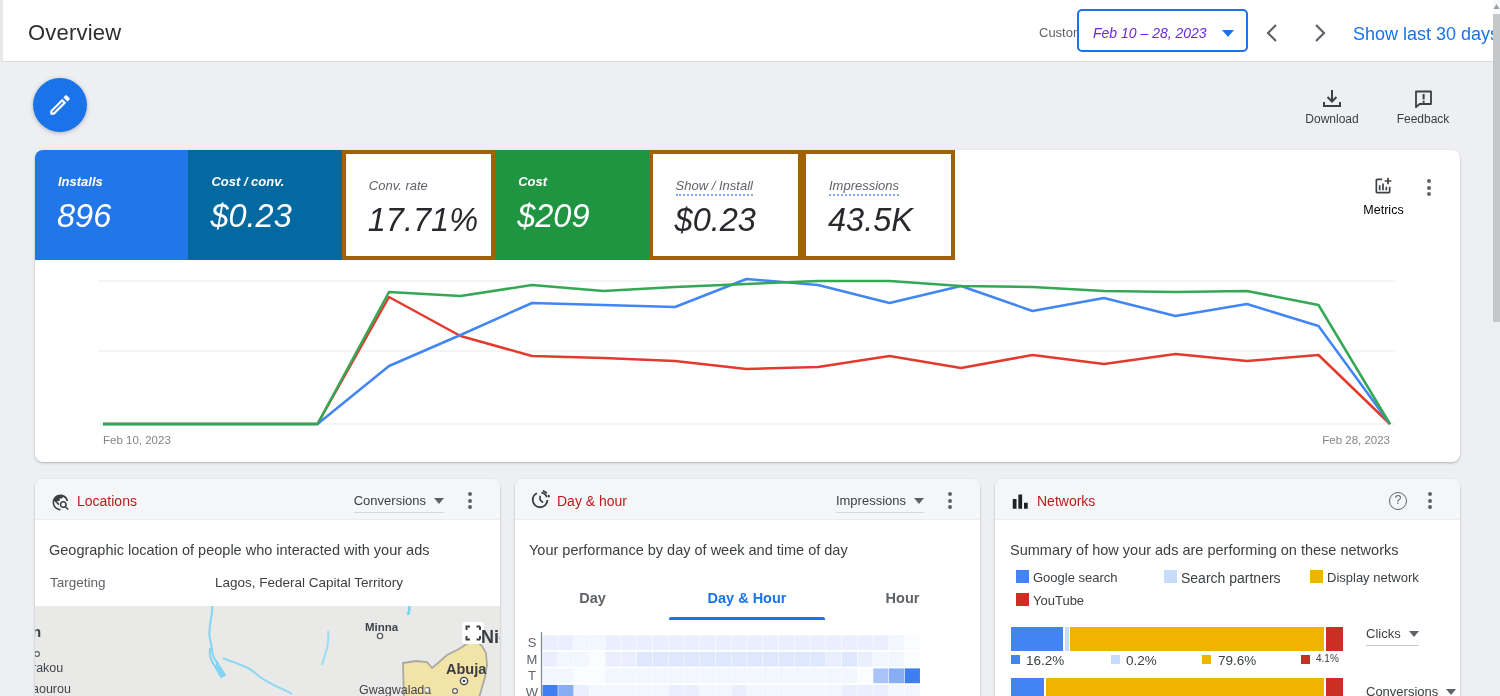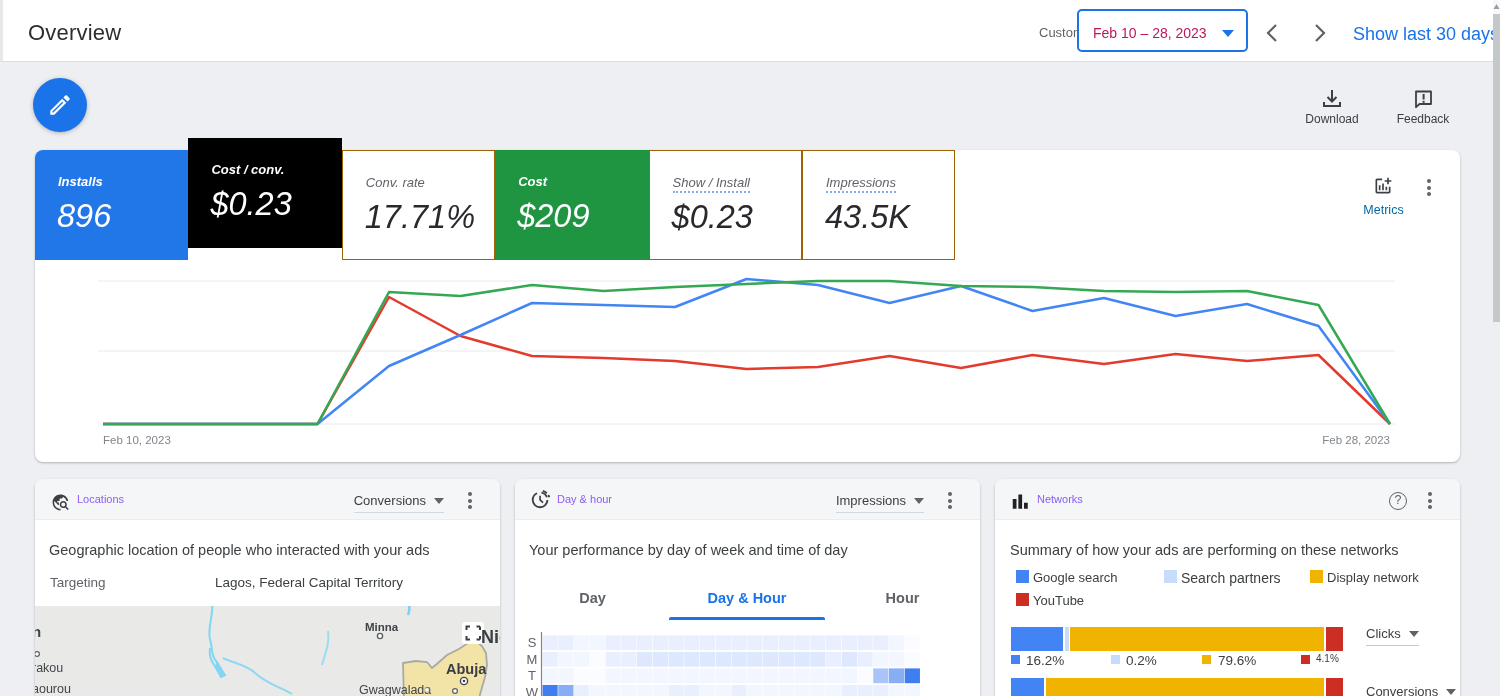--- a/index.html
+++ b/index.html
@@ -4,42 +4,42 @@
 <style>
 * { margin:0; padding:0; box-sizing:border-box; }
 html,body { width:1500px; height:696px; overflow:hidden; }
 body { font-family:"Liberation Sans", sans-serif; background:#edeff2; position:relative; }
 .abs { position:absolute; }
 
 #topbar { left:0; top:0; width:1500px; height:62px; background:#fff; border-bottom:1px solid #dadce0; border-left:3px solid #e8e8e8; }
 #title { left:28px; top:20px; font-size:22px; color:#2d2e30; letter-spacing:.2px; }
 #custom { left:1039px; top:25px; font-size:13px; color:#5f6368; }
 #datebtn { left:1077px; top:9px; width:171px; height:43px; border:2px solid #1a73e8; border-radius:5px; background:#fff; }
-#datetxt { left:1093px; top:25px; font-size:14px; color:#be185d; }
+#datetxt { left:1093px; top:25px; font-size:14px; color:#6d28d9;font-style:italic; }
 #datetri { left:1222px; top:30px; width:0; height:0; border-left:6px solid transparent; border-right:6px solid transparent; border-top:7px solid #1a73e8; }
 #showlast { left:1353px; top:24px; font-size:18px; color:#1a73e8; }
 
 #editbtn { left:33px; top:78px; width:54px; height:54px; border-radius:50%; background:#1a73e8; box-shadow:0 1px 4px rgba(60,64,67,.35); }
 .toolLbl { font-size:12px; color:#3c4043; text-align:center; width:80px; }
 
 .card { background:#fff; border-radius:8px; box-shadow:0 1px 2px rgba(60,64,67,.25), 0 1px 3px rgba(60,64,67,.1); }
 #chartcard { left:35px; top:150px; width:1425px; height:312px; }
 .mbox { top:0; height:110px; width:153.4px;font-style:italic; }
 .mbox .lbl { position:absolute; left:23px; top:24px; font-size:13px; white-space:nowrap; }
 .mbox .val { position:absolute; left:22px; top:50px; font-size:32.5px; line-height:33px; }
 .cbox .lbl { color:#fff; font-weight:bold; }
 .cbox .val { color:#fff; }
-.wbox { border:1px solid #a16207; background:#fff; }
+.wbox { border:4px solid #a16207; background:#fff; }
 .wbox .lbl { color:#5f6368; }
 .wbox .val { color:#27292c; }
 .dotted { border-bottom:2px dotted #85a9ee; padding-bottom:1px; }
 
 .bcard { top:479px; width:465px; height:250px; }
 .bhead { position:absolute; left:0; top:0; width:100%; height:41px; background:#f5f6f8; border-bottom:1px solid #ebedef; border-radius:8px 8px 0 0; }
-.btitle { position:absolute; left:42px; top:14px; font-size:11px; color:#8b5cf6; }
+.btitle { position:absolute; left:42px; top:14px; font-size:14px; color:#b91c1c; }
 .ddrop { position:absolute; top:14px; font-size:13px; color:#3c4043; border-bottom:1px solid #d5d8db; padding:0 0 4px 0; white-space:nowrap; }
 .dtri { display:inline-block; width:0; height:0; border-left:5px solid transparent; border-right:5px solid transparent; border-top:6px solid #5f6368; margin-left:8px; vertical-align:1px; }
 .vdots { position:absolute; width:4px; }
 .vdots i { display:block; width:4px; height:4px; border-radius:50%; background:#5f6368; margin-bottom:2.5px; }
 .bodytxt { font-size:14.5px; color:#3c4043; }
 </style>
 </head>
 <body>
 <div id="topbar" class="abs"></div>
 <div id="title" class="abs">Overview</div>
@@ -77,21 +77,21 @@
     <rect x="9.6" y="11.8" width="2" height="2" fill="#3c4043"></rect>
   </svg>
 <div class="toolLbl abs" style="left:1383px;top:112px">Feedback</div>
 
 <div id="chartcard" class="card abs"></div>
 
 <div class="abs mbox cbox" style="left:35px;top:150px;background:#2176e8;border-radius:8px 0 0 0">
   <div class="lbl">Installs</div>
     <div class="val">896</div>
 </div>
-<div class="abs mbox cbox" style="left:188.4px;top:138px;background:#000000">
+<div class="abs mbox cbox" style="left:188.4px;top:150px;background:#0369a1">
   <div class="lbl">Cost / conv.</div>
     <div class="val">$0.23</div>
 </div>
 <div class="abs mbox wbox" style="left:341.8px;top:150px">
   <div class="lbl">Conv. rate</div>
     <div class="val">17.71%</div>
 </div>
 <div class="abs mbox cbox" style="left:495.2px;top:150px;background:#1f9542">
   <div class="lbl">Cost</div>
     <div class="val">$209</div>
@@ -101,21 +101,21 @@
     <div class="val">$0.23</div>
 </div>
 <div class="abs mbox wbox" style="left:802px;top:150px">
   <div class="lbl"><span class="dotted">Impressions</span></div>
     <div class="val">43.5K</div>
 </div>
 
 <svg class="abs" style="left:1373px;top:176px" width="20" height="20" viewBox="0 0 24 24">
     <path fill="#3c4043" d="M22 5v2h-3v3h-2V7h-3V5h3V2h2v3h3zm-3 14H5V5h6V3H5c-1.1 0-2 .9-2 2v14c0 1.1.9 2 2 2h14c1.1 0 2-.9 2-2v-6h-2v6zm-4-6v4h2v-4h-2zm-4 4h2V9h-2v8zm-2 0v-6H7v6h2z"></path>
   </svg>
-<div class="abs" style="left:1361px;top:203px;width:45px;text-align:center;font-size:12.5px;color:#0369a1">Metrics</div>
+<div class="abs" style="left:1361px;top:203px;width:45px;text-align:center;font-size:12.5px;color:#000000">Metrics</div>
 <div class="vdots abs" style="left:1427px;top:179px">
     <i></i>
     <i></i>
     <i></i>
   </div>
 
 <svg class="abs" style="left:35px;top:262px" width="1425" height="200" viewBox="0 0 1425 200">
   <line x1="63" y1="19" x2="1360" y2="19" stroke="#e8eaec" stroke-width="1"></line>
   <line x1="63" y1="89" x2="1360" y2="89" stroke="#e8eaec" stroke-width="1"></line>
   <line x1="63" y1="162" x2="1360" y2="162" stroke="#e8eaec" stroke-width="1"></line>

